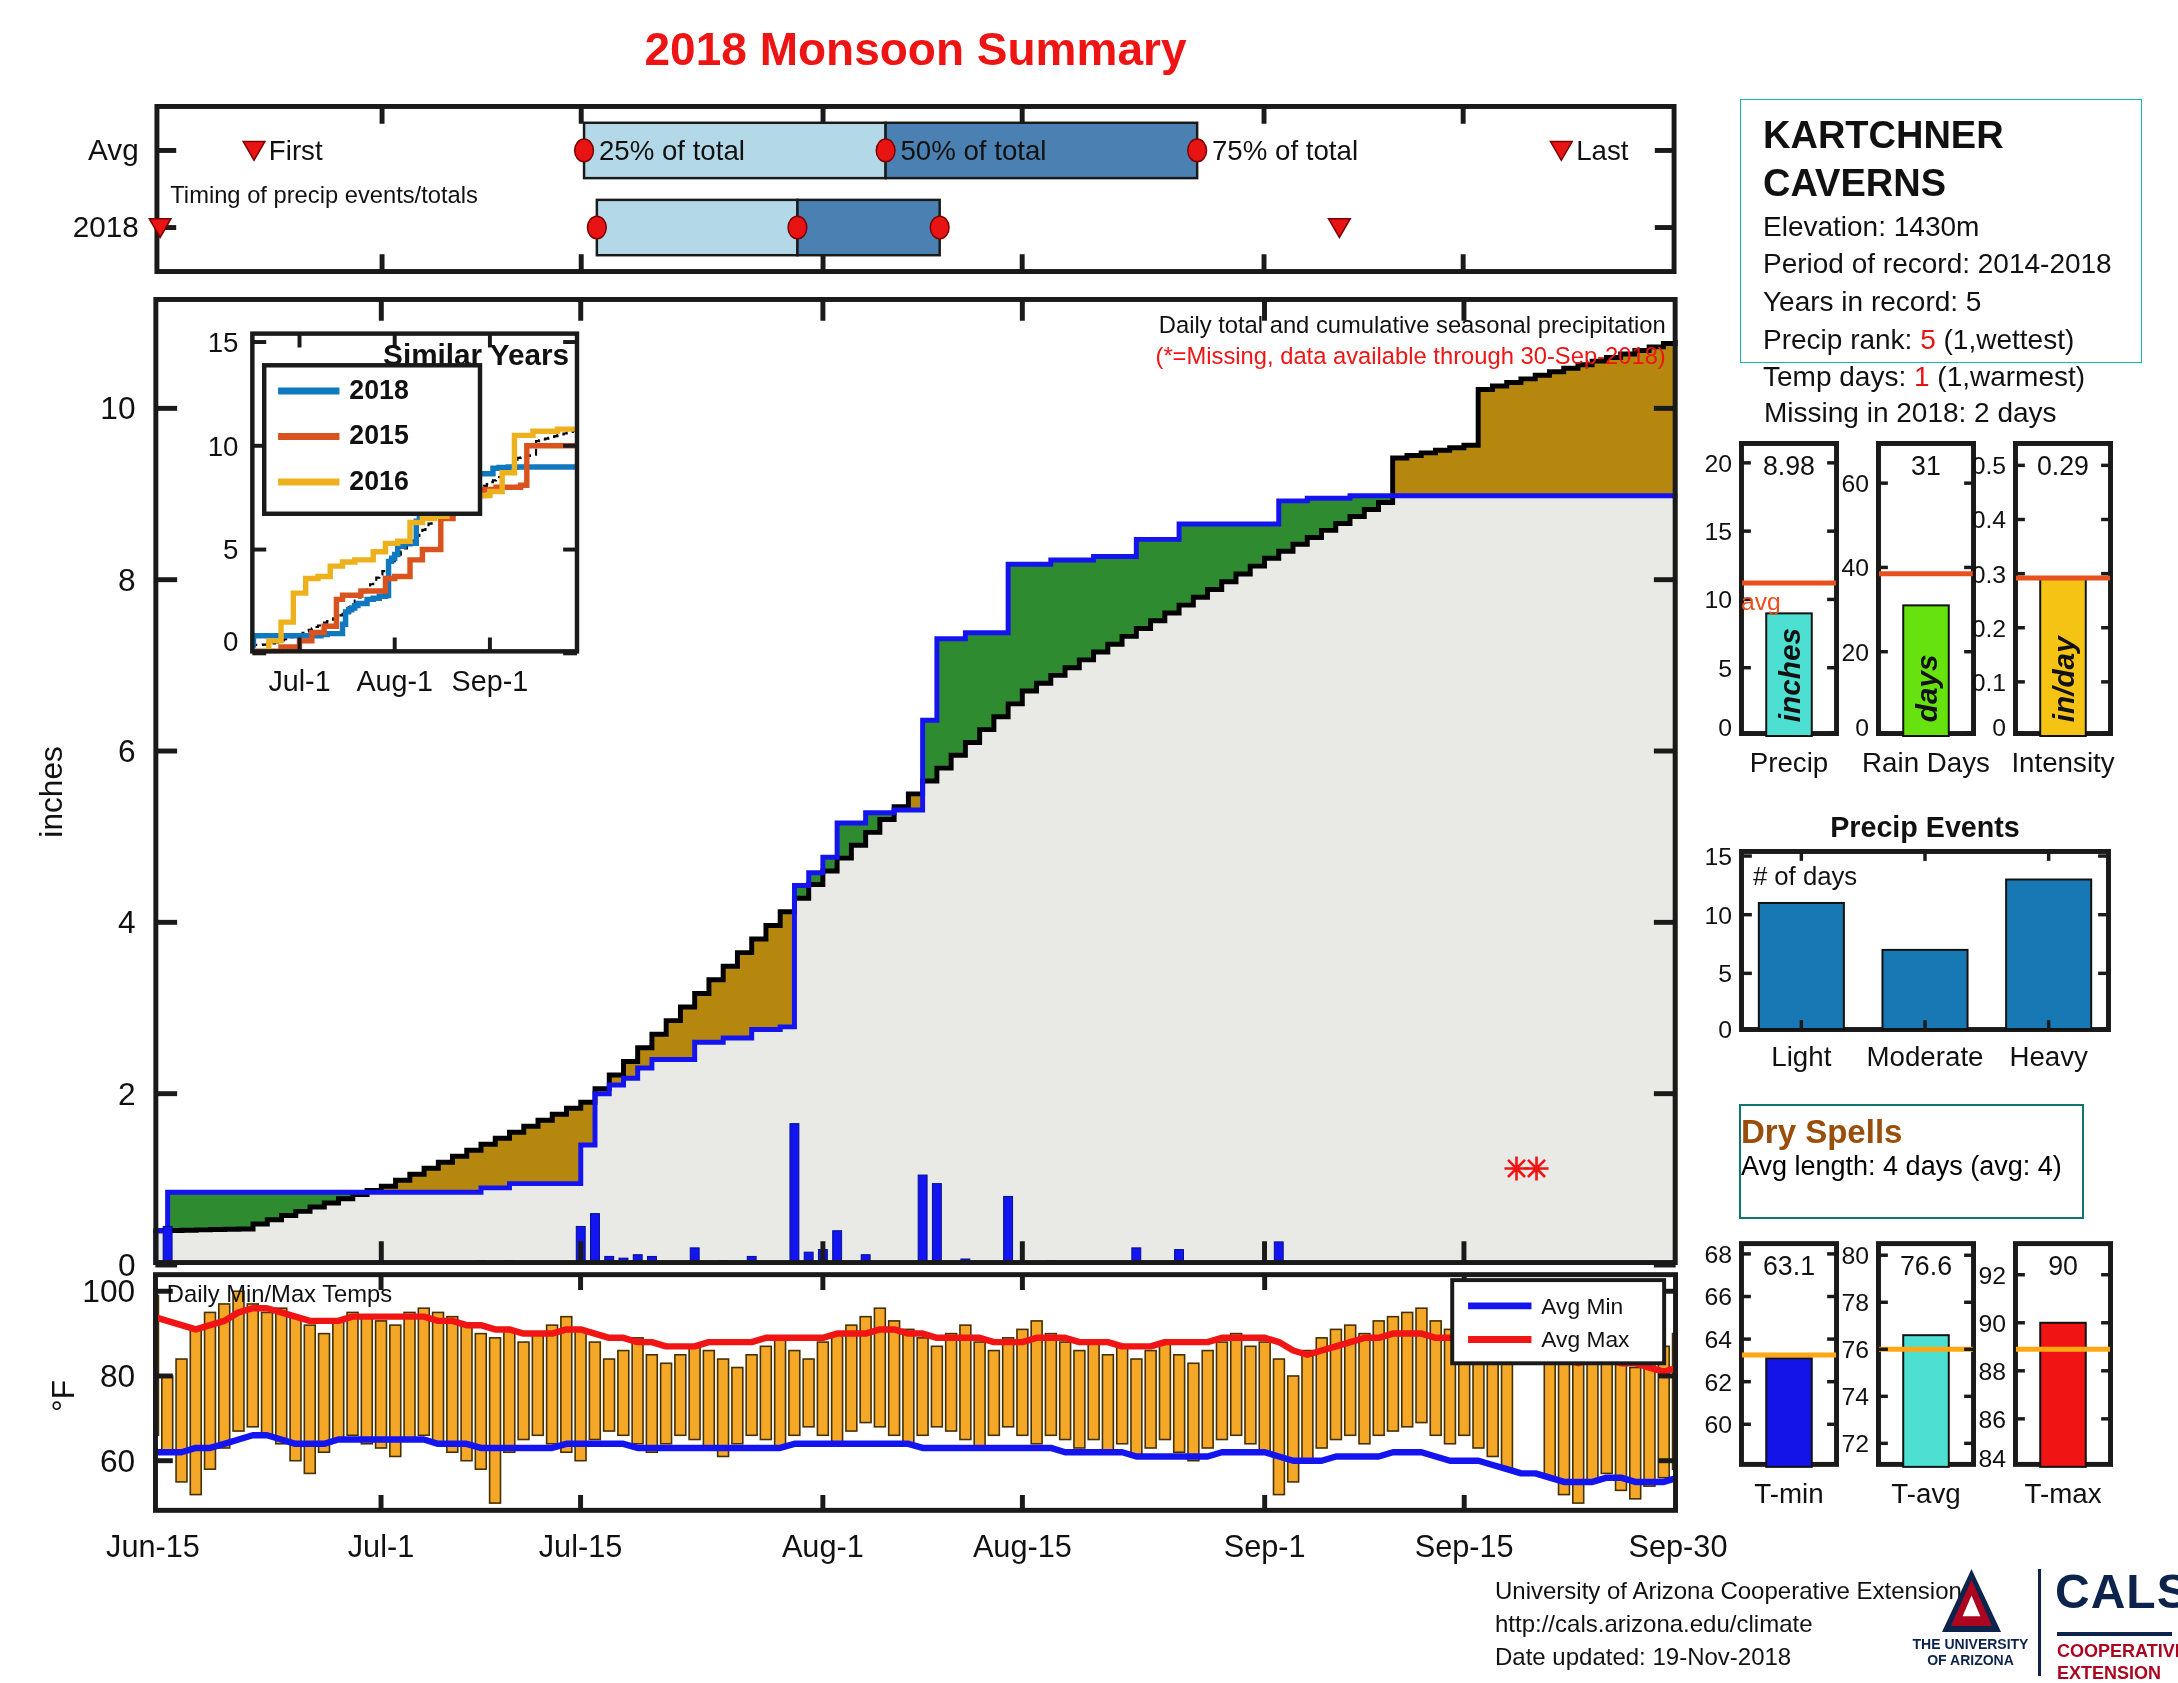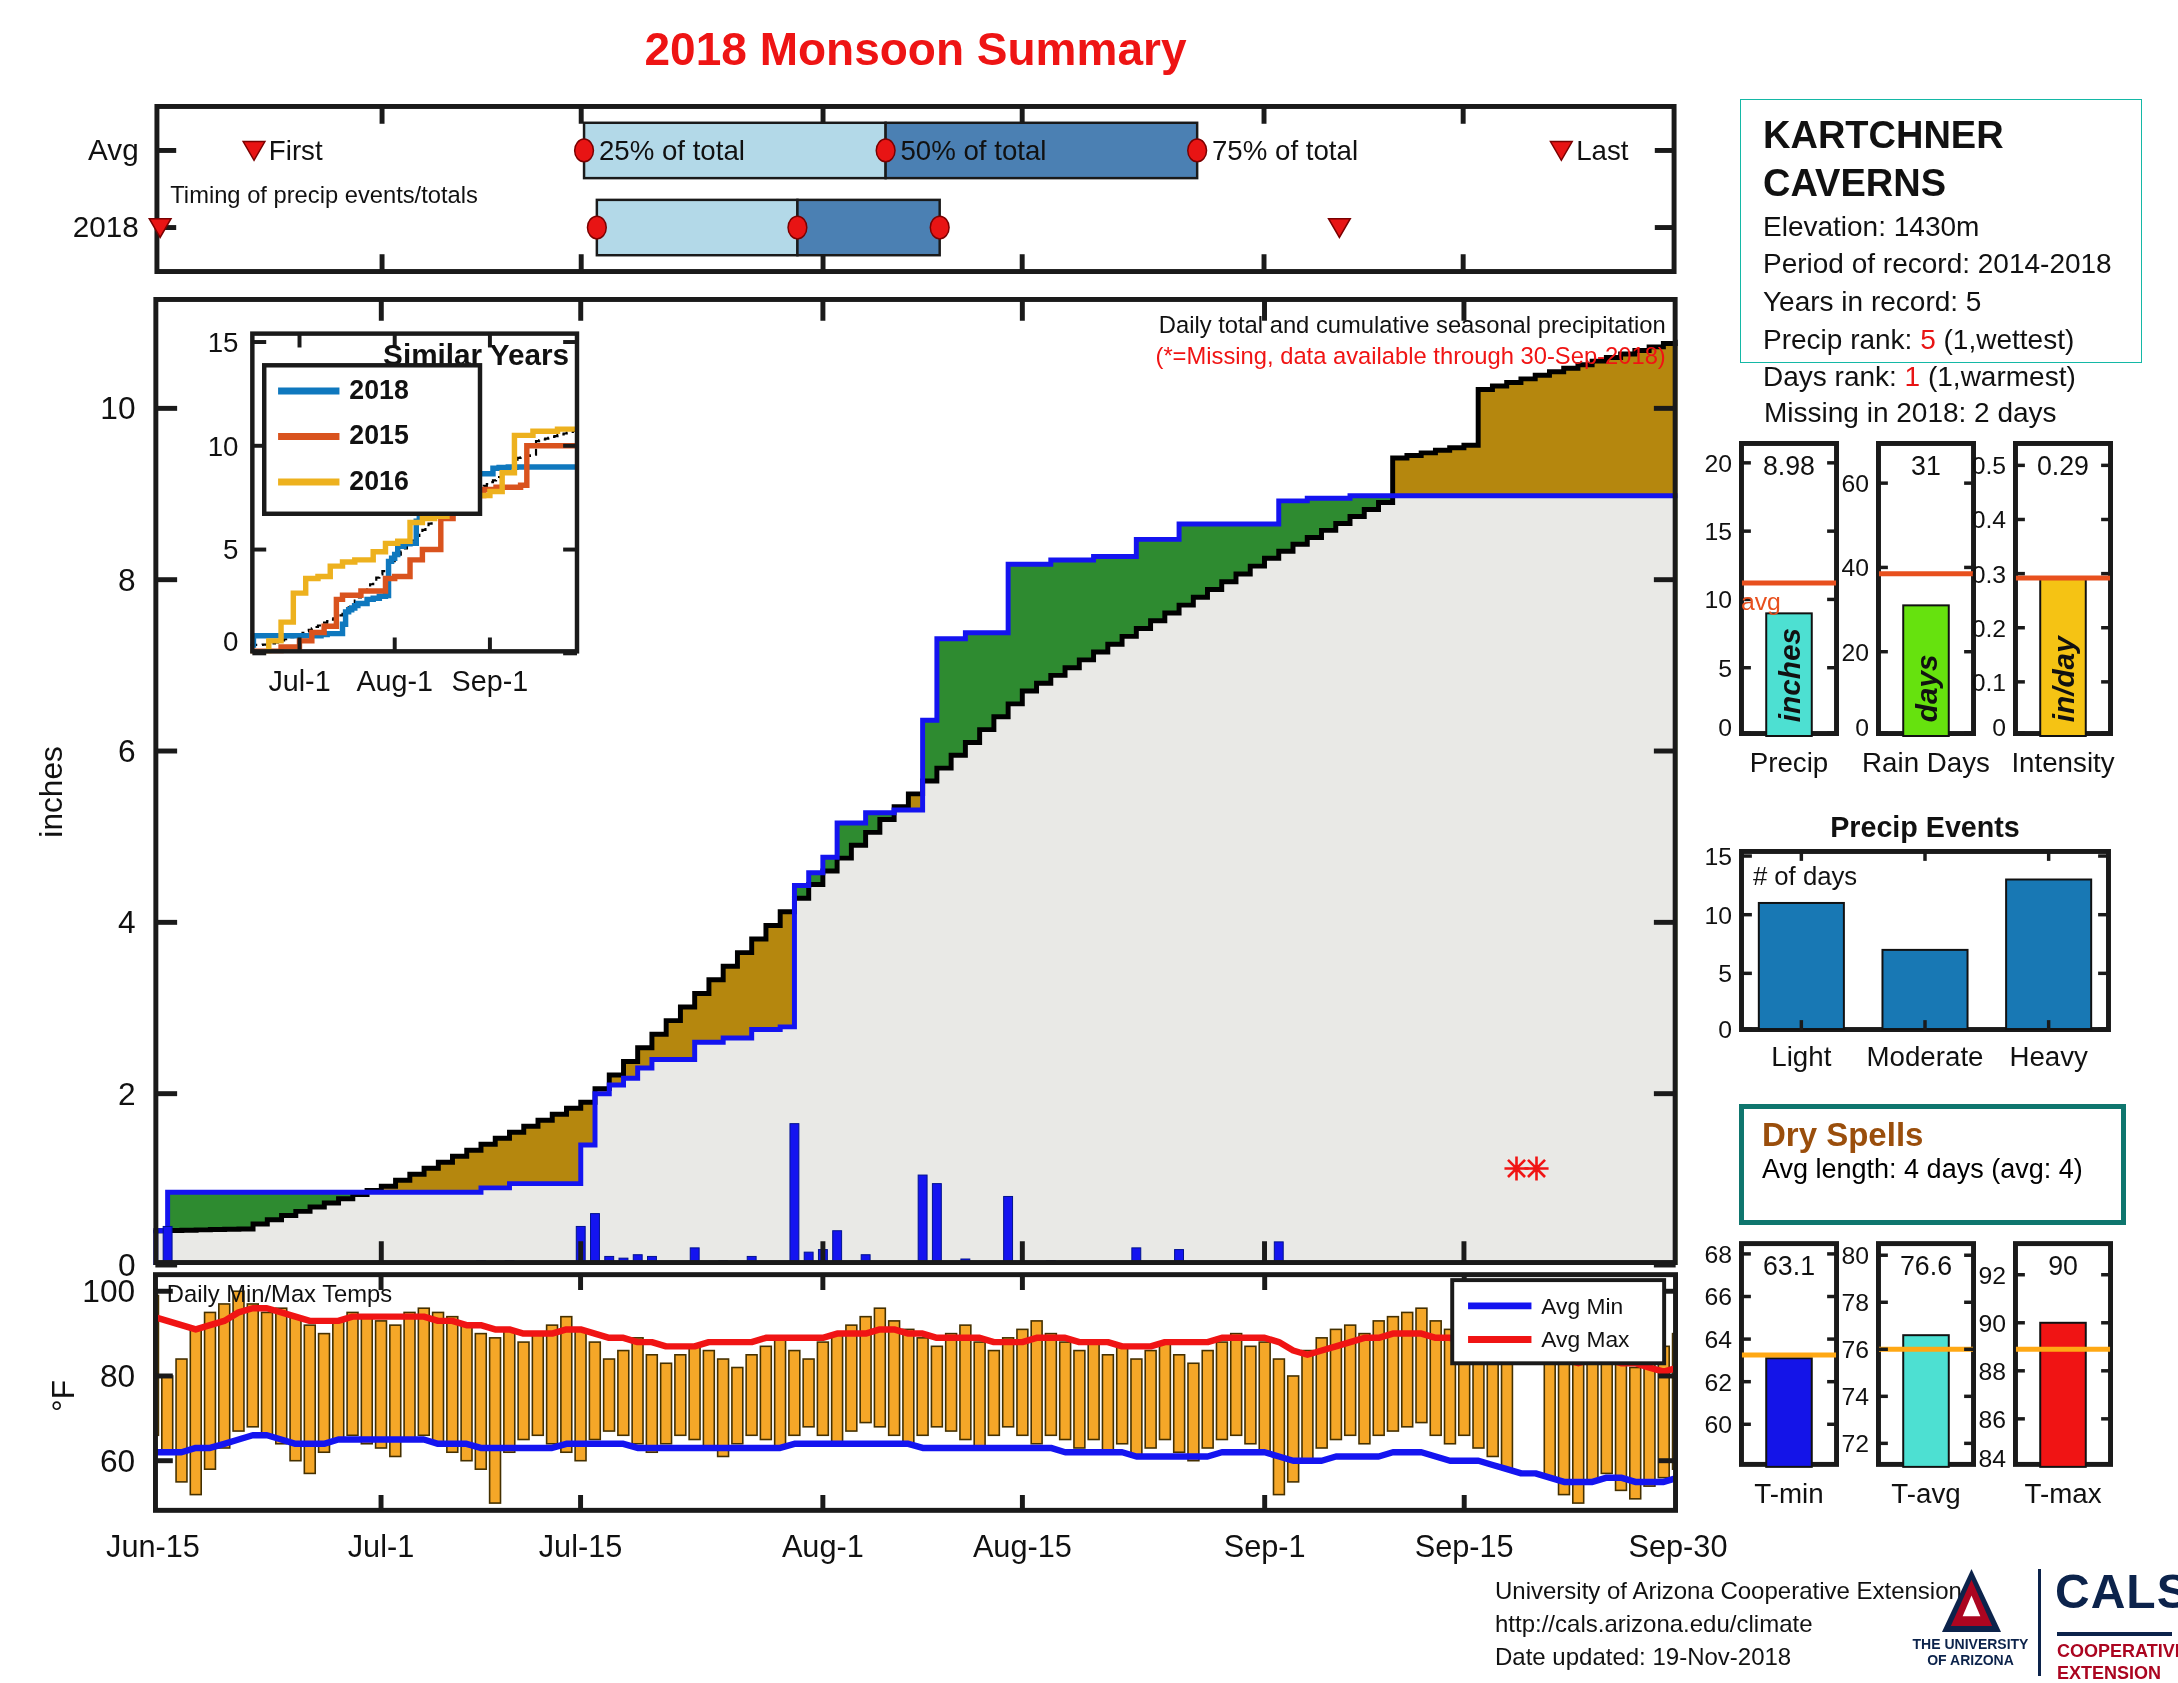--- a/index.html
+++ b/index.html
@@ -7,21 +7,21 @@
   .root{position:relative;width:2178px;height:1683px;background:#fff;border-radius:9px;}
   .abs{position:absolute;}
   .fig-title{left:153px;top:22px;width:1525px;text-align:center;font-size:46px;font-weight:bold;color:#EE1414;}
   svg{overflow:visible;}
   .info-box{left:1740px;top:99px;width:356px;height:250px;border:1px solid #14b8a6;padding:12px 22px 0 22px;background:#fff;}
   .info-title{font-size:38px;font-weight:bold;line-height:1.26;color:#111;}
   .info-line{font-size:28px;line-height:1.31;color:#111;margin-top:1px;}
   .info-line:first-of-type{margin-top:10px;}
   .rank-red{color:#E81414;}
   .info-missing{left:1764px;top:397px;font-size:28px;color:#111;background:transparent;}
-  .dry-box{left:1739px;top:1104px;width:341px;height:95px;border:5px solid #0f766e;padding:8px 18px;background:#fff;}
+  .dry-box{left:1739px;top:1104px;width:341px;height:95px;border:2px solid #0f766e;padding:8px 0;background:#fff;}
   .dry-title{font-size:33px;font-weight:bold;color:#9A4E0C;line-height:1.1;}
   .dry-line{font-size:27px;color:#000000;line-height:1.25;}
   .footer{left:1495px;top:1574px;font-size:24px;color:#111;line-height:1.38;}
   .ua-univ{left:1911px;top:1636px;width:119px;text-align:center;font-size:14px;color:#0C234B;font-weight:bold;line-height:1.15;text-transform:uppercase;}
   .divider{left:2038px;top:1569px;width:3px;height:107px;background:#0C234B;}
   .cals-word{left:2055px;top:1564px;font-size:48px;font-weight:bold;color:#0C234B;letter-spacing:1px;}
   .cals-line{left:2057px;top:1632px;width:115px;height:4px;background:#0C234B;}
   .cals-coop{left:2057px;top:1641px;font-size:18px;font-weight:bold;color:#AB0520;line-height:1.2;}
 </style>
 </head>
@@ -350,21 +350,21 @@
 
   <div class="abs info-box">
     <div class="info-title">
       <span>KARTCHNER</span><br>
       <span>CAVERNS</span>
     </div>
     <div class="info-line">Elevation: 1430m</div>
     <div class="info-line">Period of record: 2014-2018</div>
     <div class="info-line">Years in record: 5</div>
     <div class="info-line"><span>Precip rank: </span><span class="rank-red">5</span><span> (1,wettest)</span></div>
-    <div class="info-line"><span>Days rank: </span><span class="rank-red">1</span><span> (1,warmest)</span></div>
+    <div class="info-line"><span>Temp days: </span><span class="rank-red">1</span><span> (1,warmest)</span></div>
   </div>
   <div class="abs info-missing">Missing in 2018: 2 days</div>
 
   <div id="minis" class="abs" style="left:0;top:0">
       <svg class="abs" style="left:1739px;top:441px" width="100" height="295" viewBox="0 0 101 298">
         <rect x="2.5" y="2.5" width="96" height="293" fill="#fff" stroke="#1a1a1a" stroke-width="5"></rect>
         <rect x="27.5" y="174.10925925925926" width="46" height="123.89074074074074" fill="#4DE0D2" stroke="#111" stroke-width="2"></rect>
         <line x1="3" y1="143.4814814814815" x2="98" y2="143.4814814814815" stroke="#E8501E" stroke-width="5"></line>
         <line x1="2" y1="295" x2="12" y2="295" stroke="#1a1a1a" stroke-width="3.5"></line>
         <line x1="99" y1="295" x2="89" y2="295" stroke="#1a1a1a" stroke-width="3.5"></line>

